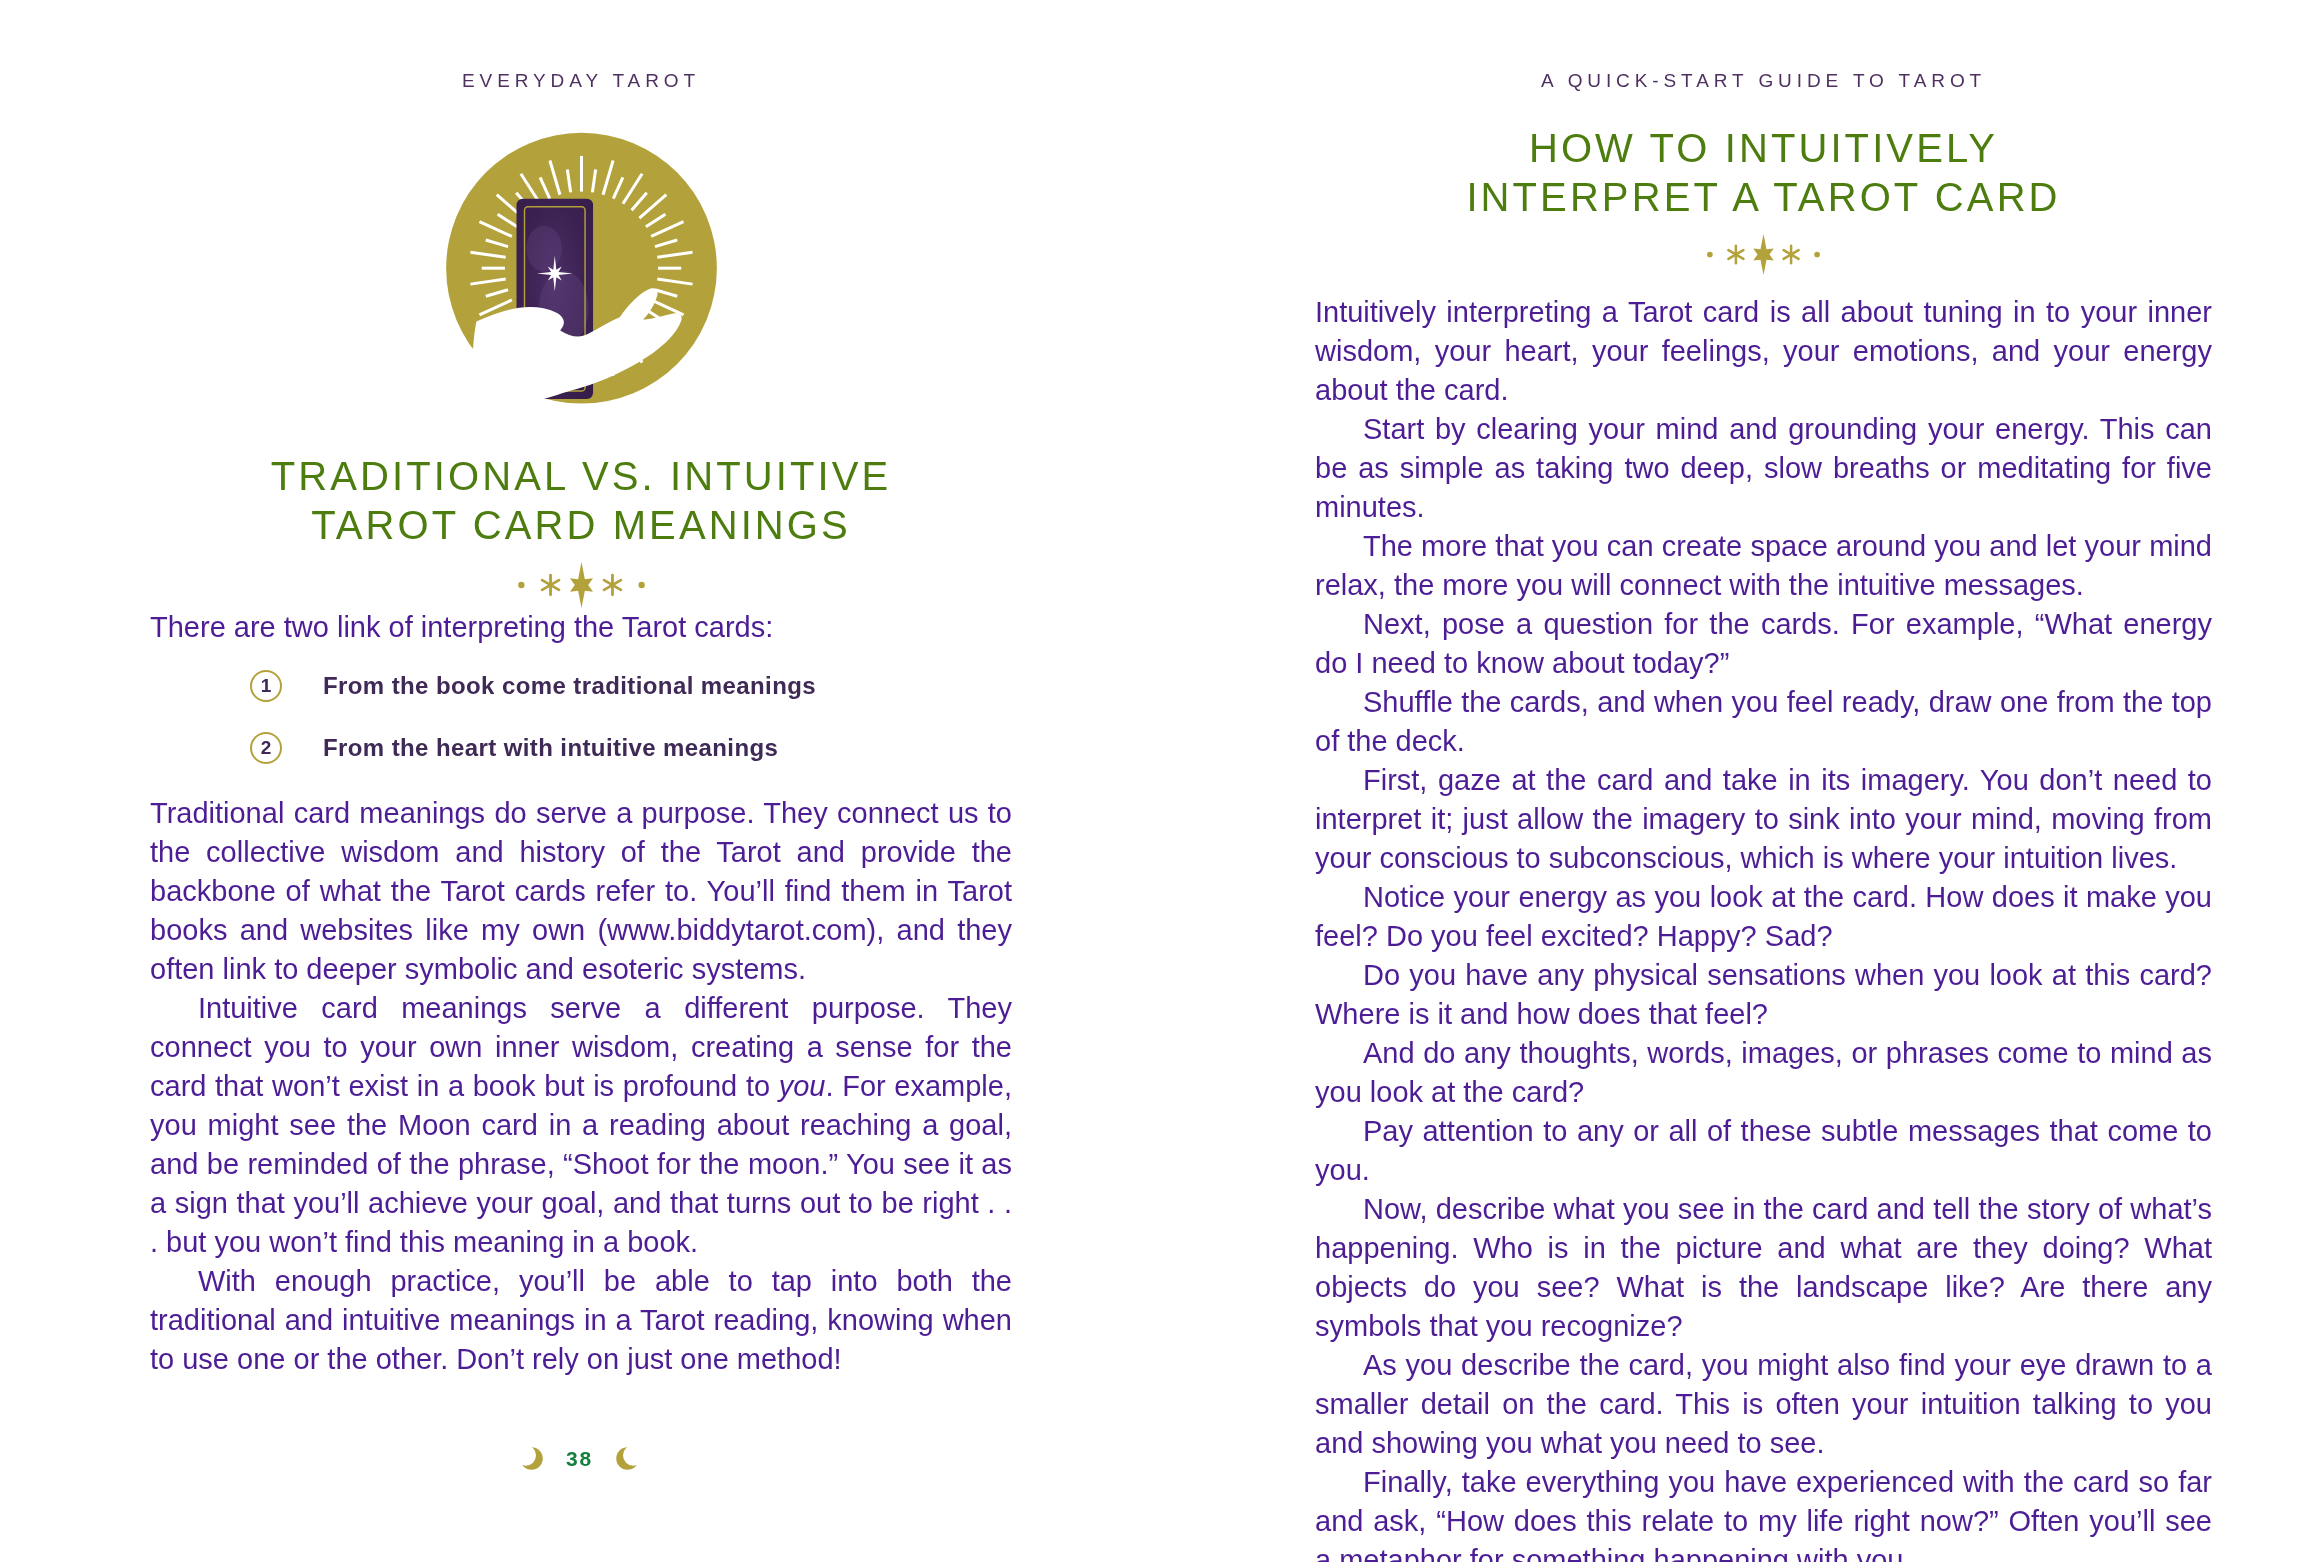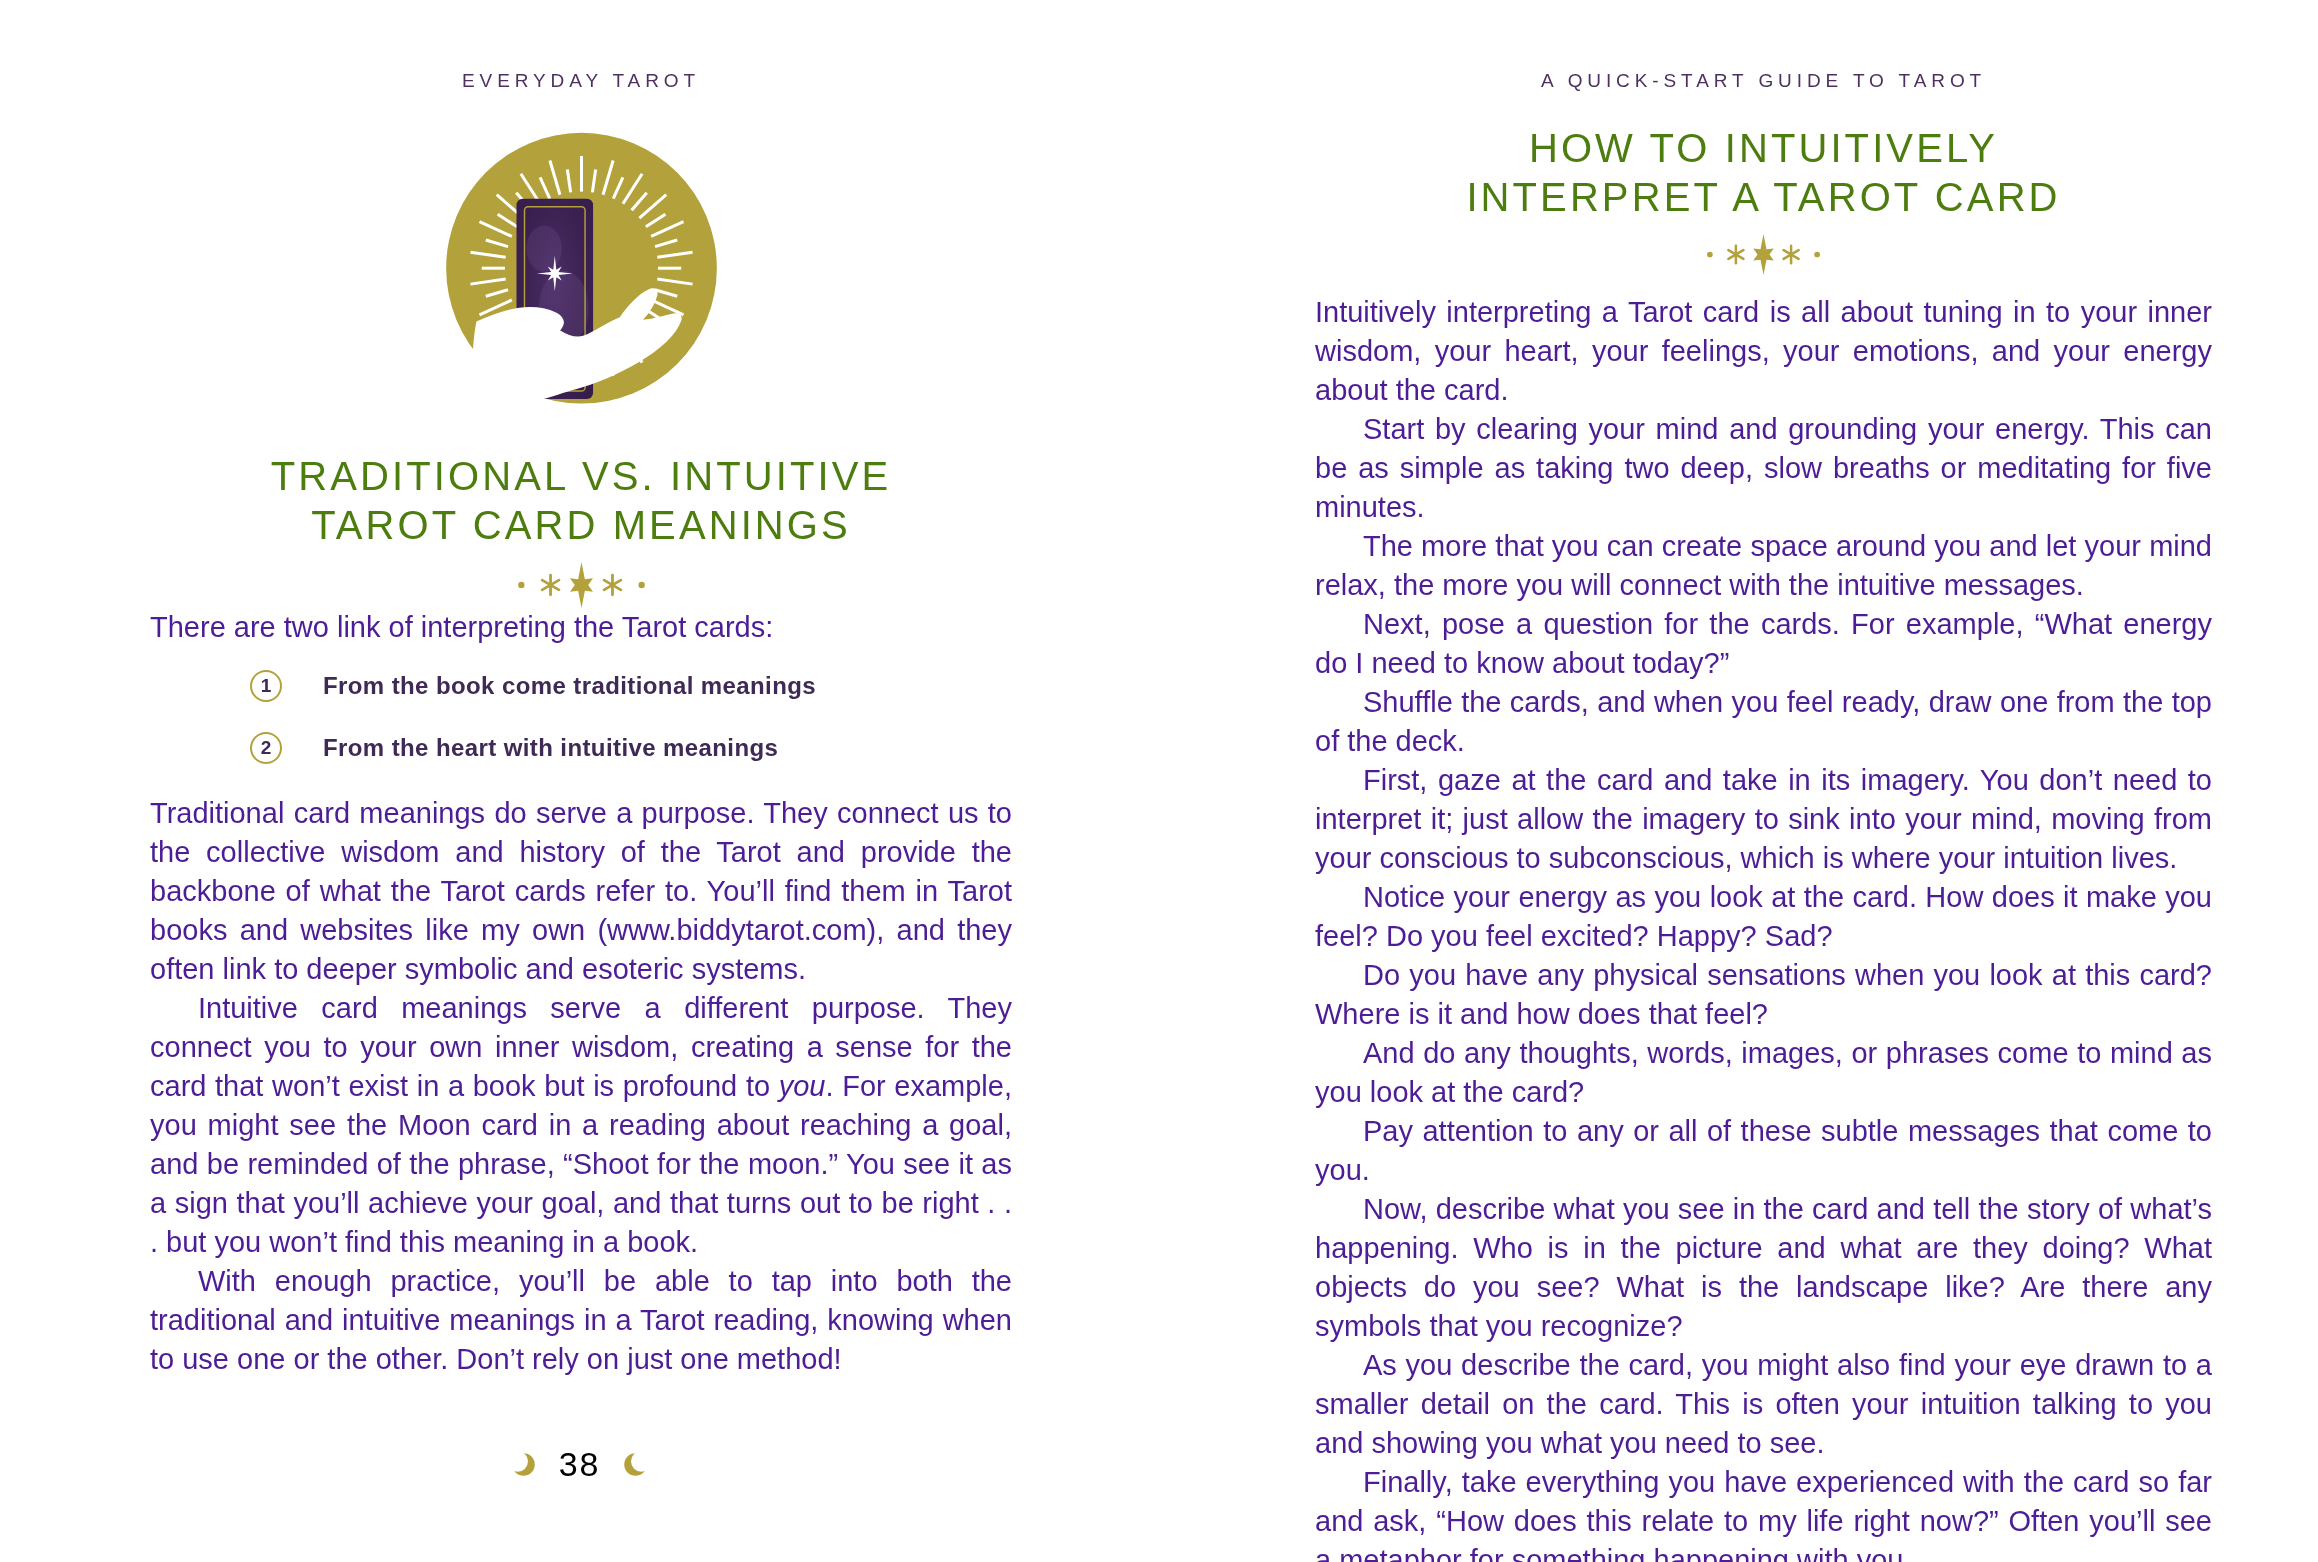--- a/index.html
+++ b/index.html
@@ -34,21 +34,21 @@
     width:28px;height:28px;border:2.7px solid #b3a23c;border-radius:50%;
     display:inline-flex;align-items:center;justify-content:center;
     font-size:19px;font-weight:700;color:#3f2955;flex:0 0 auto;
   }
   .li-label{font-size:24px;font-weight:700;letter-spacing:0.4px;margin-left:41px;color:#3f2955;}
 
   .folio{
     position:absolute;left:0;right:0;top:1445px;
     display:flex;align-items:center;justify-content:center;gap:21.4px;
   }
-  .folio .num{font-size:34px;font-weight:400;color:#000000;letter-spacing:1.8px;}
+  .folio .num{font-size:21px;font-weight:700;color:#15803d;letter-spacing:1.8px;}
   em{font-style:italic;}
 </style>
 </head>
 <body>
 
 <div class="spread">
 
   <section class="page left">
     <header class="running-head">EVERYDAY TAROT</header>
 

